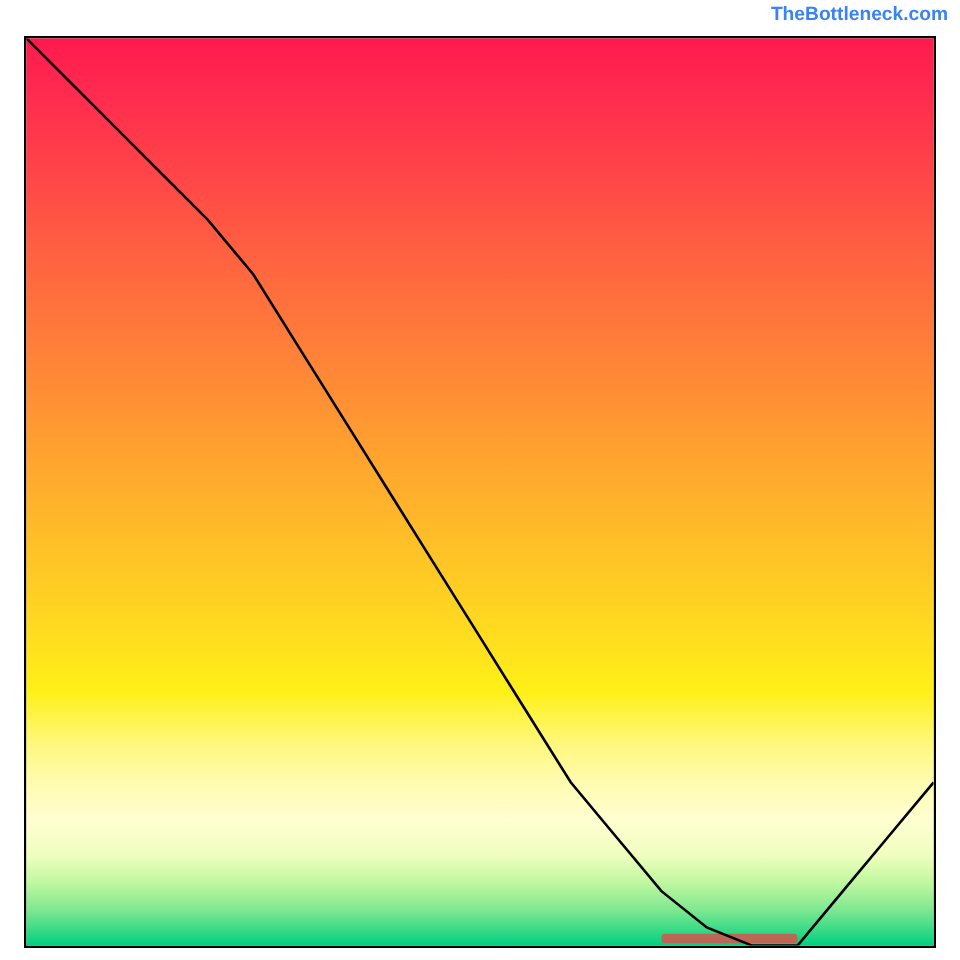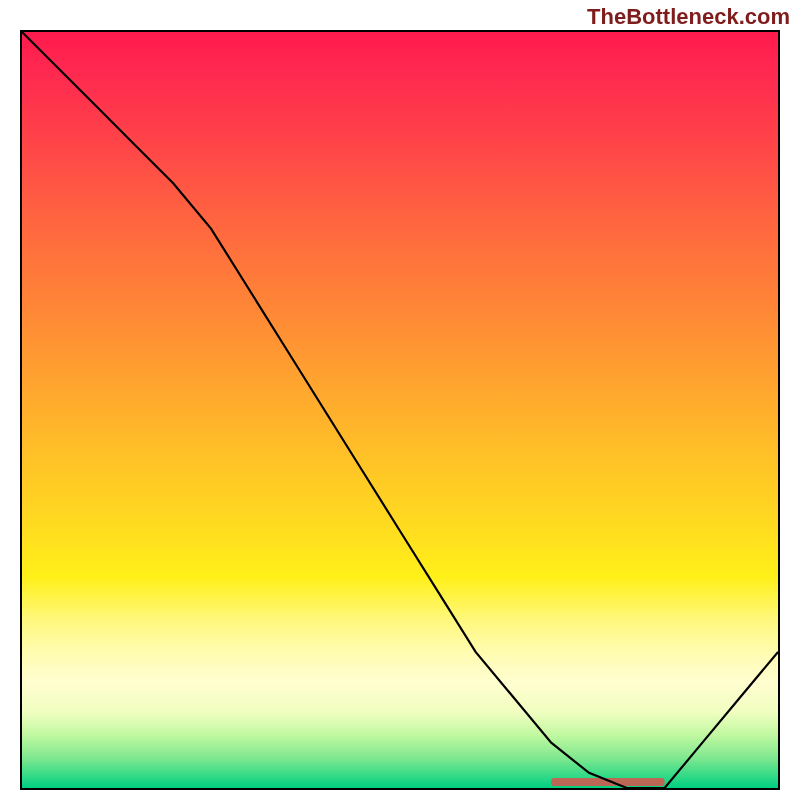--- a/index.html
+++ b/index.html
@@ -7,23 +7,23 @@
   .chart-container {
     position: relative;
     width: 800px;
     height: 800px;
   }
   .watermark {
     position: absolute;
     top: 4px;
     right: 10px;
     font-family: Arial, Helvetica, sans-serif;
-    font-size: 22px;
+    font-size: 16px;
     font-weight: bold;
-    color: #7f1d1d;
+    color: #3b82f6;
     z-index: 10;
   }
   .plot-area {
     position: absolute;
     left: 20px;
     top: 30px;
     width: 760px;
     height: 760px;
     border: 2px solid #000;
   }

